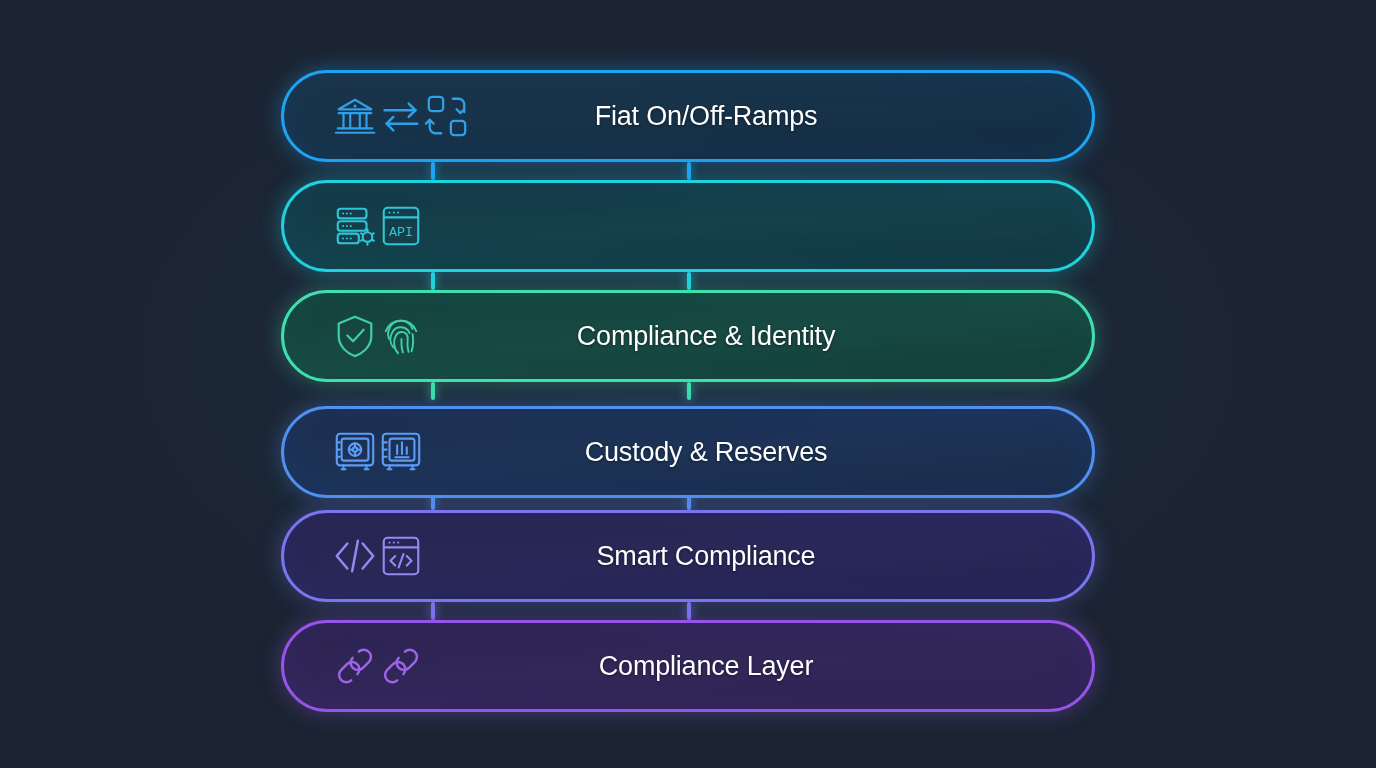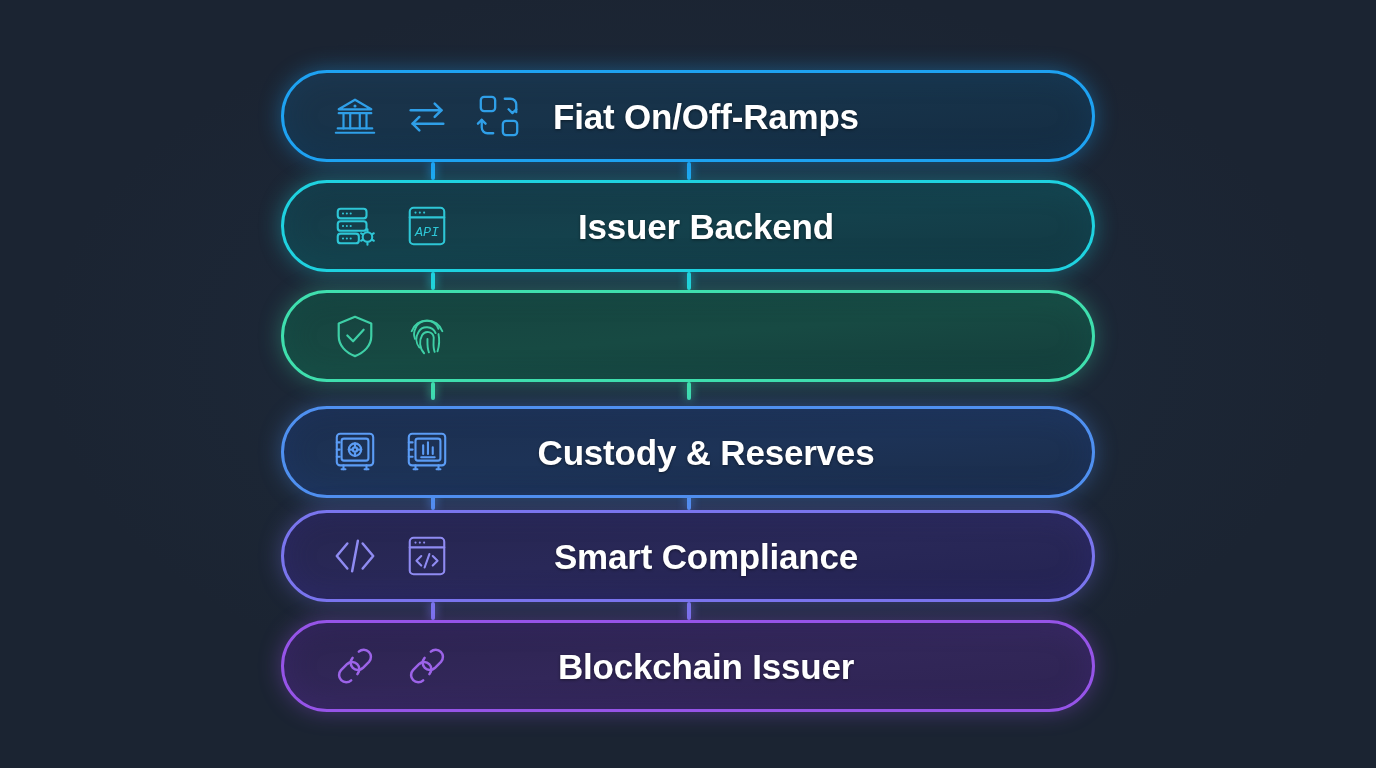--- a/index.html
+++ b/index.html
@@ -56,42 +56,40 @@
     display:flex;
     align-items:center;
     width:100%;
     height:100%;
     padding:0 26px;
   }
 
   .icons{
     display:flex;
     align-items:flex-end;
-    gap:26px;
     flex:0 0 auto;
     width:186px;
     padding-left:22px;
-    font-style:italic;
   }
 
   .icon{
     width:46px;
     height:46px;
     display:block;
     flex:0 0 auto;
   }
 
   .icon svg{ display:block; width:100%; height:100%; }
 
   .label{
     flex:1 1 auto;
     text-align:center;
     color:#ffffff;
-    font-size:35px;
-    font-weight:700;
+    font-size:27px;
+    font-weight:400;
     letter-spacing:-0.2px;
     line-height:1;
     padding-right:150px;
     white-space:nowrap;
     text-shadow:0 1px 3px rgba(0,0,0,0.45);
   }
 
   
   .c0{
     top:0px;
@@ -223,21 +221,20 @@
           <svg viewBox="0 0 48 48" fill="none" stroke="#2ec6d6" stroke-width="2.2" stroke-linecap="round" stroke-linejoin="round">
             <rect x="6" y="5" width="36" height="38" rx="4"></rect>
             <path d="M6 15 H42"></path>
             <circle cx="12" cy="10" r="1.1" fill="#2ec6d6" stroke="none"></circle>
             <circle cx="16.5" cy="10" r="1.1" fill="#2ec6d6" stroke="none"></circle>
             <circle cx="21" cy="10" r="1.1" fill="#2ec6d6" stroke="none"></circle>
             <text x="24" y="34" font-family="'Liberation Mono', monospace" font-size="14" fill="#2ec6d6" stroke="none" text-anchor="middle">API</text>
           </svg>
         </span>
       </div>
-      <div class="label">Issuer Backend</div>
     </div>
   </div>
 
   <div class="card c2">
     <div class="card-inner">
       <div class="icons">
         <span class="icon">
           <svg viewBox="0 0 48 48" fill="none" stroke="#3ecfa6" stroke-width="2.3" stroke-linecap="round" stroke-linejoin="round">
             <path d="M24 4 L41 11 v13 c0 10 -7.5 17.5 -17 21 -9.5 -3.5 -17 -11 -17 -21 V11 Z"></path>
             <path d="M16 23.5 l6 6 11 -12"></path>
@@ -247,20 +244,21 @@
           <svg viewBox="0 0 48 48" fill="none" stroke="#3ecfa6" stroke-width="2" stroke-linecap="round" stroke-linejoin="round">
             <path d="M8 19 a17 17 0 0 1 32 0"></path>
             <path d="M11.5 27 a13.5 13.5 0 0 1 0.5 -11 a13 13 0 0 1 24 0.5"></path>
             <path d="M16 36 a14 14 0 0 1 -1 -16 a10 10 0 0 1 18 1"></path>
             <path d="M21 42 a16 16 0 0 1 -2 -19 a6.5 6.5 0 0 1 12 2.5 c0 6 -1 10 1 15"></path>
             <path d="M26 41 c-2 -5 -1.5 -10 -1.5 -14"></path>
             <path d="M36 22 c1.5 7 0.5 13 -1 18"></path>
           </svg>
         </span>
       </div>
+      <div class="label">Compliance &amp; Identity</div>
     </div>
   </div>
 
   <div class="card c3">
     <div class="card-inner">
       <div class="icons">
         <span class="icon">
           <svg viewBox="0 0 48 48" fill="none" stroke="#5b9cf5" stroke-width="2.2" stroke-linecap="round" stroke-linejoin="round">
             <rect x="5" y="5" width="38" height="33" rx="3.5"></rect>
             <rect x="10" y="10" width="28" height="23" rx="2.5"></rect>
@@ -324,17 +322,17 @@
             <path d="M20 39 a7.5 7.5 0 0 1 -10.6 -10.6 l6.5 -6.5 a7.5 7.5 0 0 1 10.6 10.6"></path>
           </svg>
         </span>
         <span class="icon">
           <svg viewBox="0 0 48 48" fill="none" stroke="#9c63e8" stroke-width="2.6" stroke-linecap="round" stroke-linejoin="round">
             <path d="M28 9 a7.5 7.5 0 0 1 10.6 10.6 l-6.5 6.5 a7.5 7.5 0 0 1 -10.6 -10.6"></path>
             <path d="M20 39 a7.5 7.5 0 0 1 -10.6 -10.6 l6.5 -6.5 a7.5 7.5 0 0 1 10.6 10.6"></path>
           </svg>
         </span>
       </div>
-      <div class="label">Blockchain Issuer</div>
+      <div class="label">Compliance Layer</div>
     </div>
   </div>
 
 </div>
 
 </body></html>

